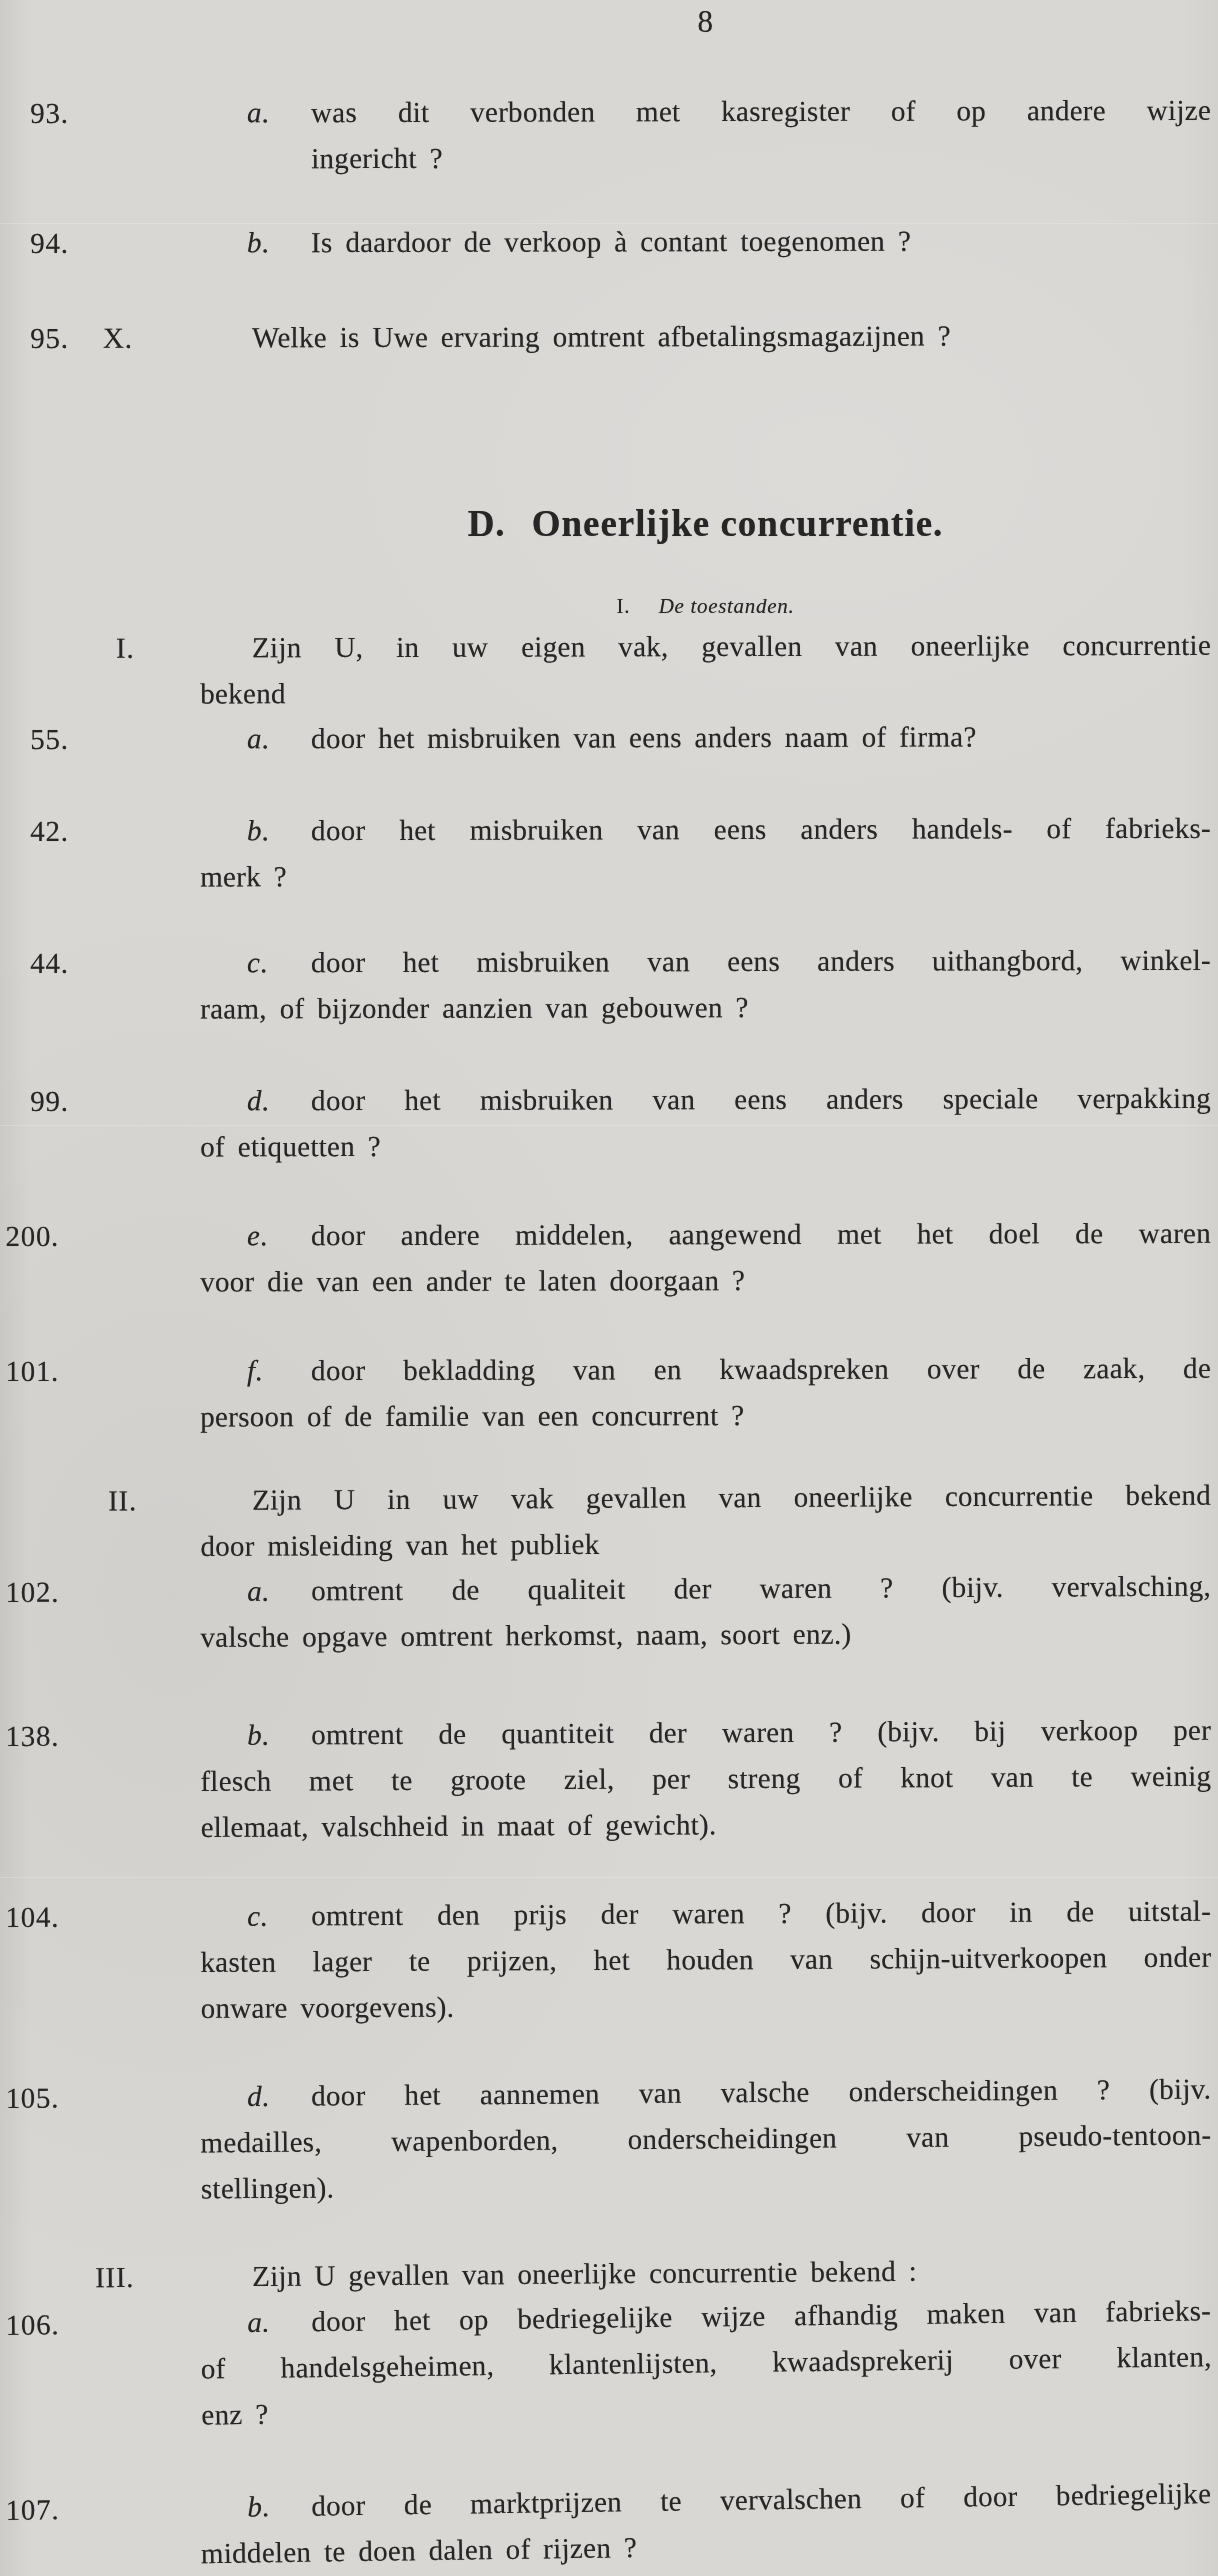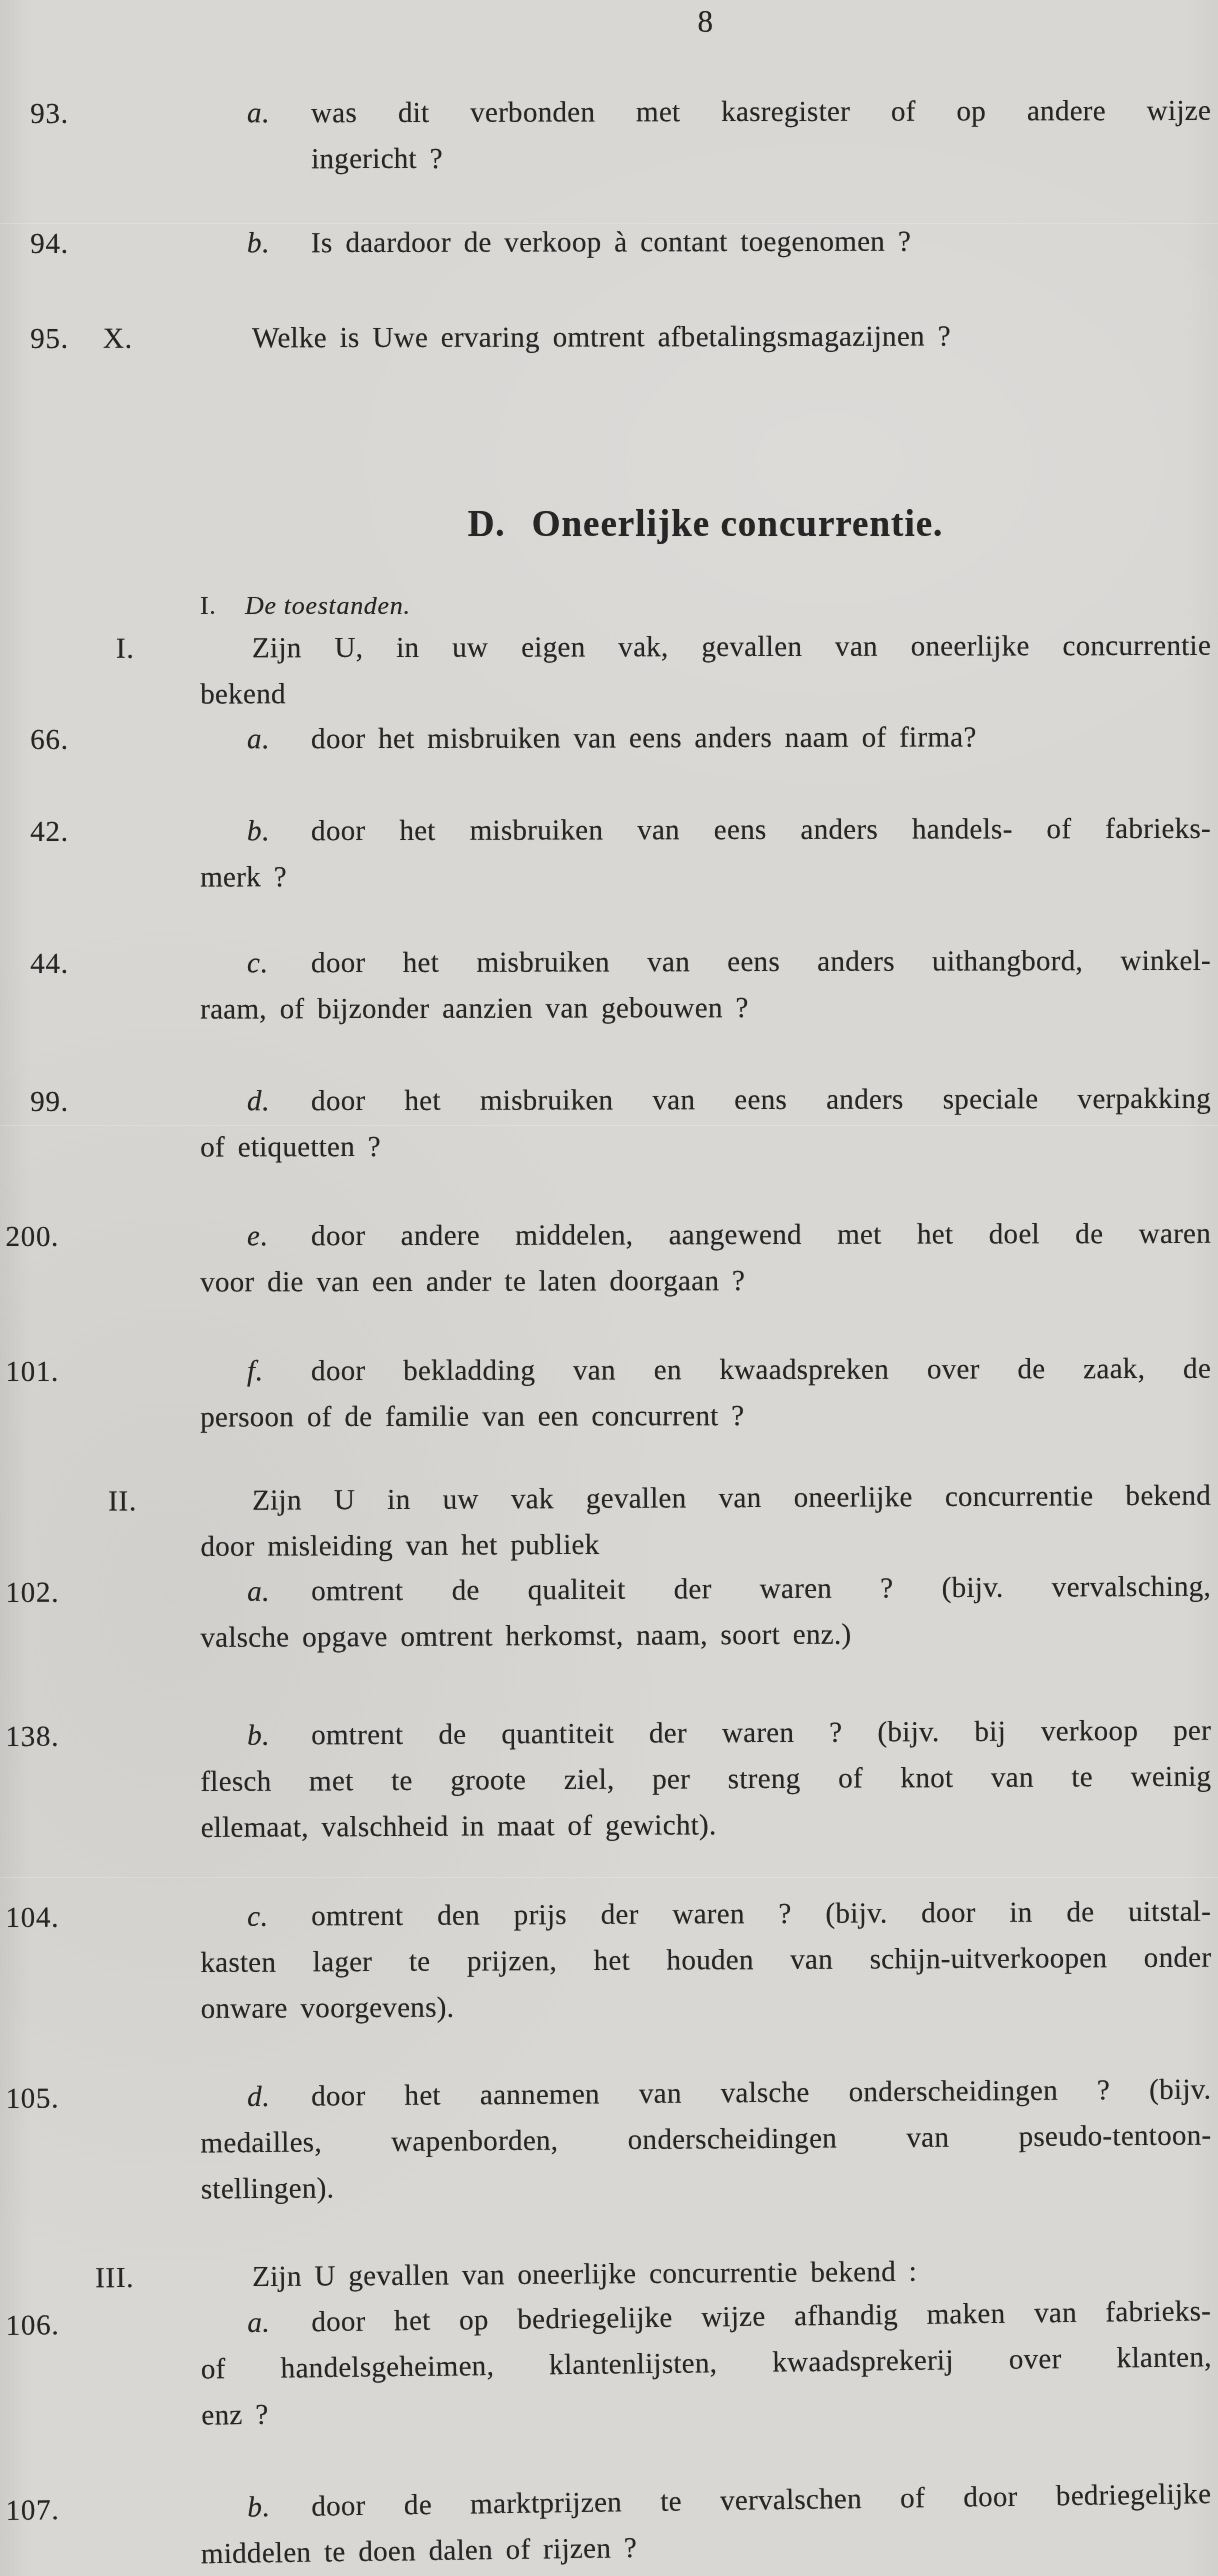--- a/index.html
+++ b/index.html
@@ -98,22 +98,22 @@
     line-height: 42px;
     font-weight: bold;
     letter-spacing: 1px;
     text-shadow: 0 0 0.7px rgba(20,20,20,0.5);
   }
   .heading .h-label { margin-right: 26px; }
   .subheading {
     position: absolute;
     left: 200px;
     width: 1011px;
-    text-align: left;
-    font-size: 26px;
+    text-align: center;
+    font-size: 21px;
     line-height: 38px;
     letter-spacing: 0.7px;
     text-shadow: 0 0 0.7px rgba(30,30,30,0.45);
   }
   .subheading .s-num { margin-right: 28.4px; }
   .subheading .s-title { font-style: italic; }
   .r-015 { transform: rotate(-0.15deg); }
   .r-03  { transform: rotate(-0.3deg); }
   .r-045 { transform: rotate(-0.45deg); }
   .r-07  { transform: rotate(-0.7deg); }
@@ -163,21 +163,21 @@
 
   <div class="row r-015" style="top:625px">
     <span class="roman" style="left:116px">I.</span>
     <div class="body">
       <div class="line j first-section">Zijn U, in uw eigen vak, gevallen van oneerlijke concurrentie</div>
       <div class="line l">bekend</div>
     </div>
   </div>
 
   <div class="row r-015" style="top:716px">
-    <span class="num num2">66.</span>
+    <span class="num num2">55.</span>
     <div class="body">
       <div class="line l first-letter"><span class="ltr">a.</span><span>door het misbruiken van eens anders naam of firma?</span></div>
     </div>
   </div>
 
   <div class="row r-015" style="top:808px">
     <span class="num num2">42.</span>
     <div class="body">
       <div class="line j first-letter"><span class="ltr">b.</span><span>door het misbruiken van eens anders handels- of fabrieks-</span></div>
       <div class="line l">merk ?</div>

